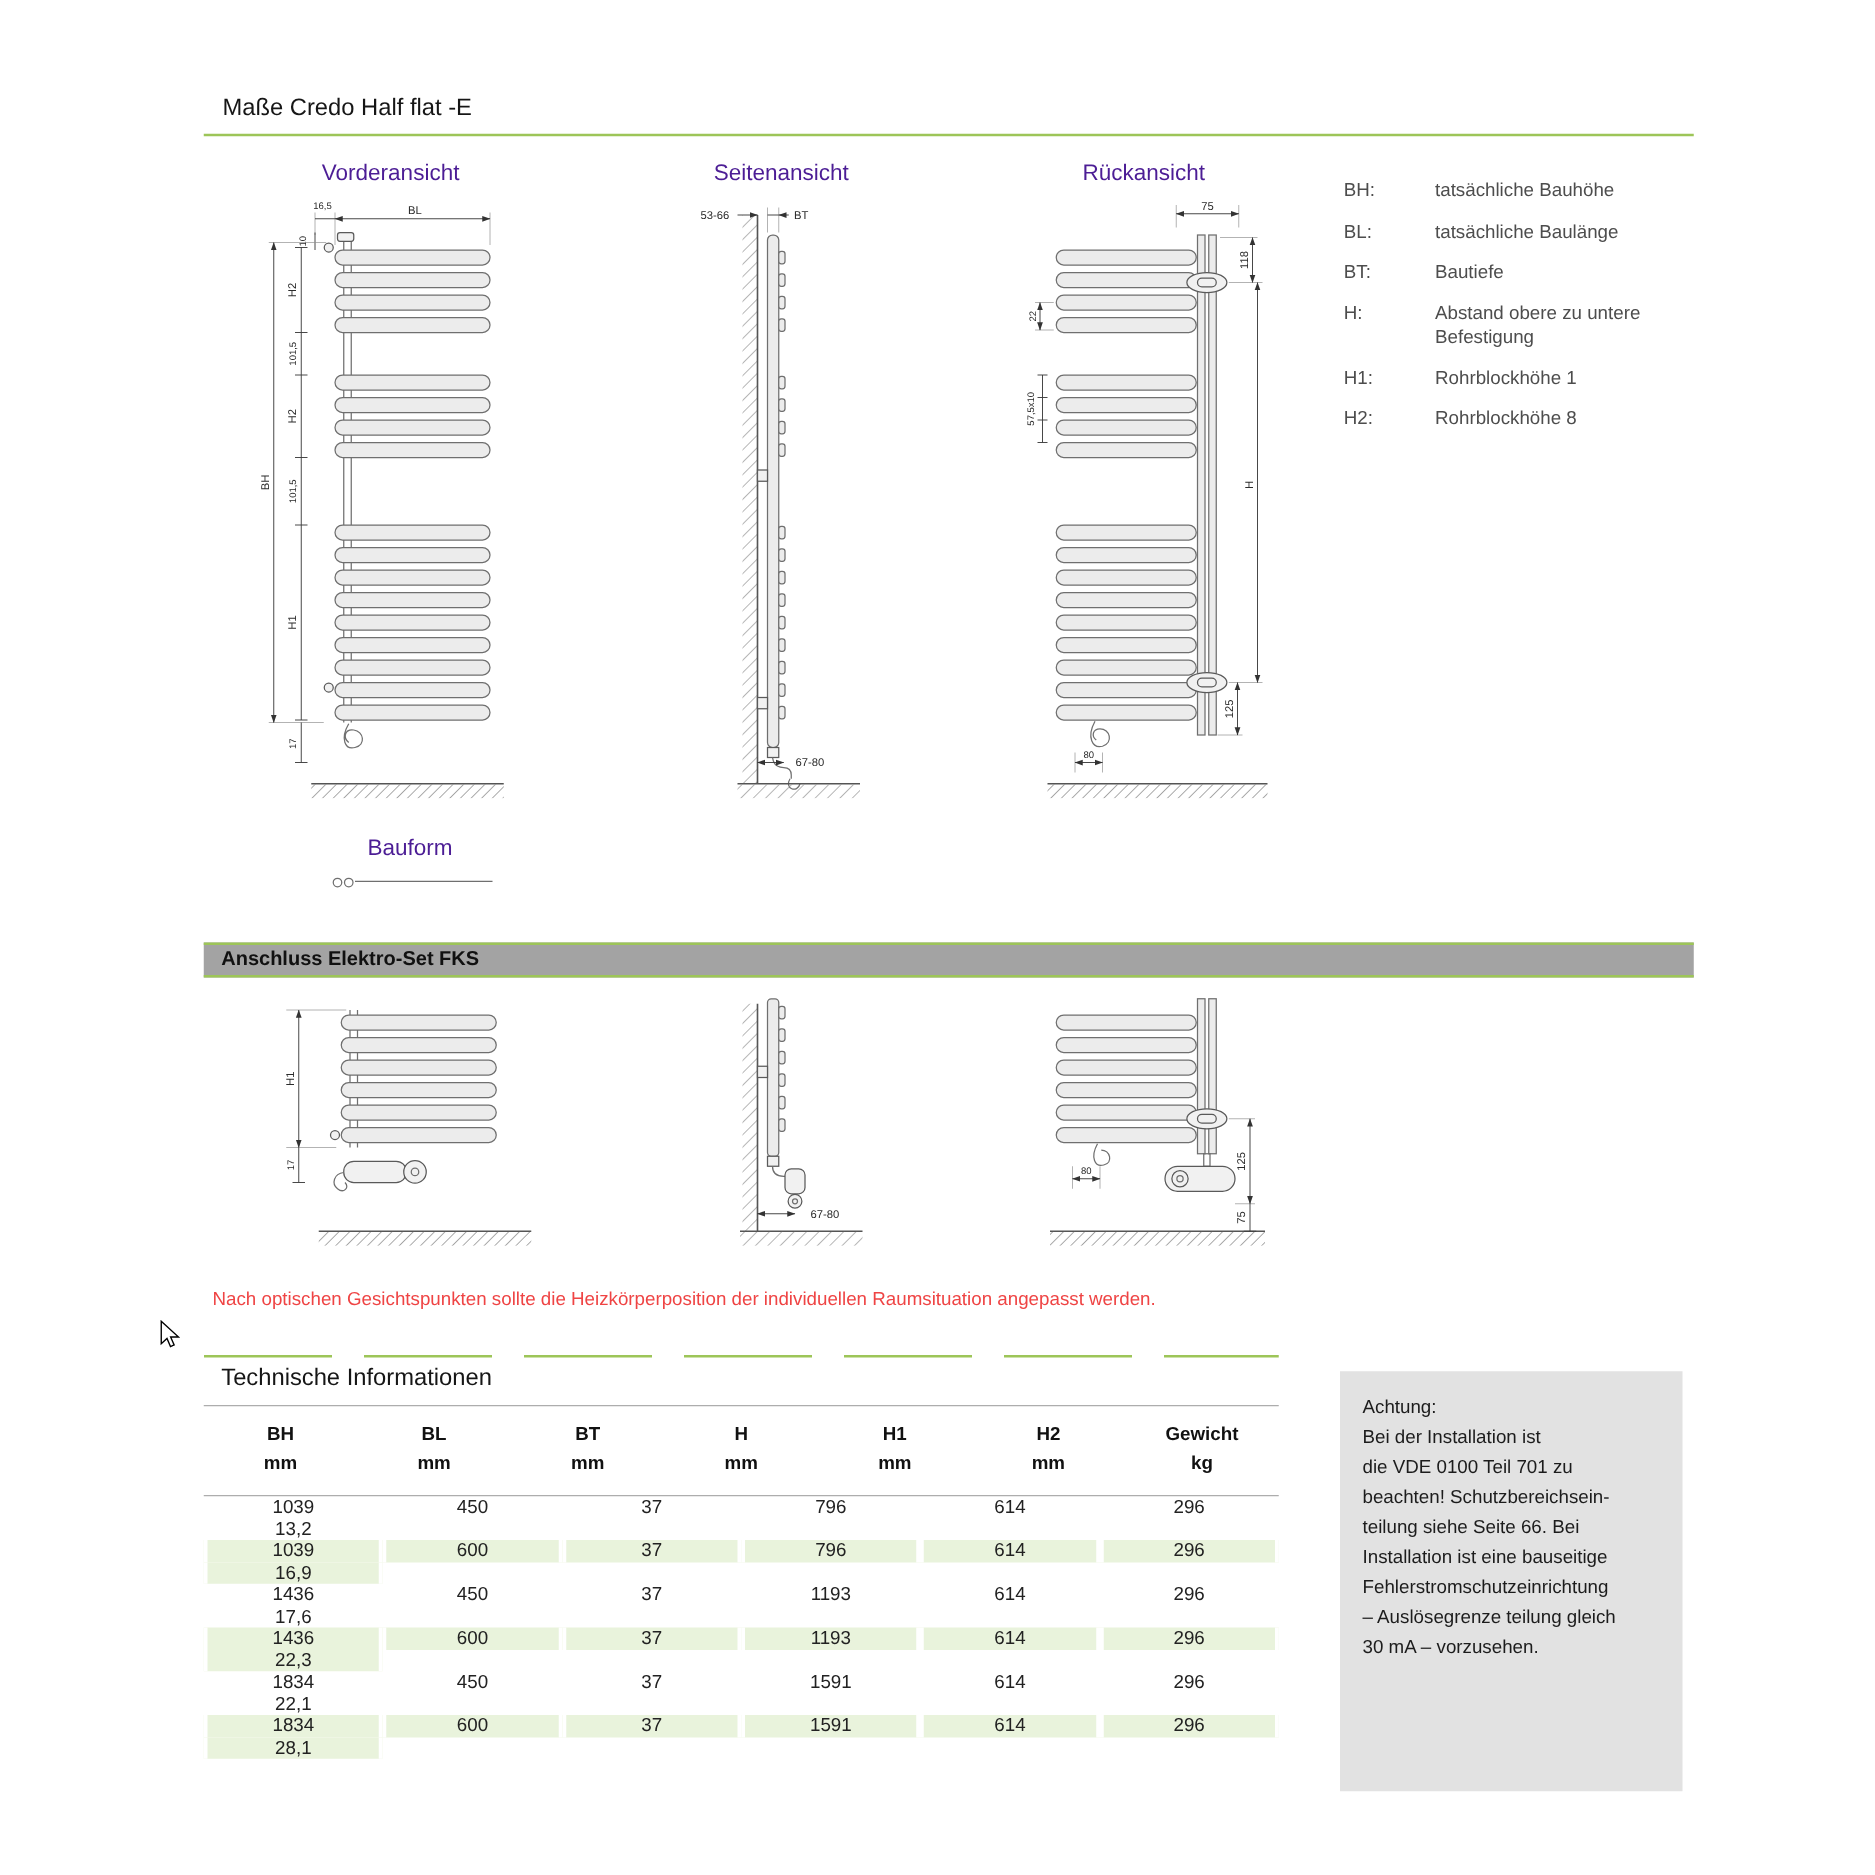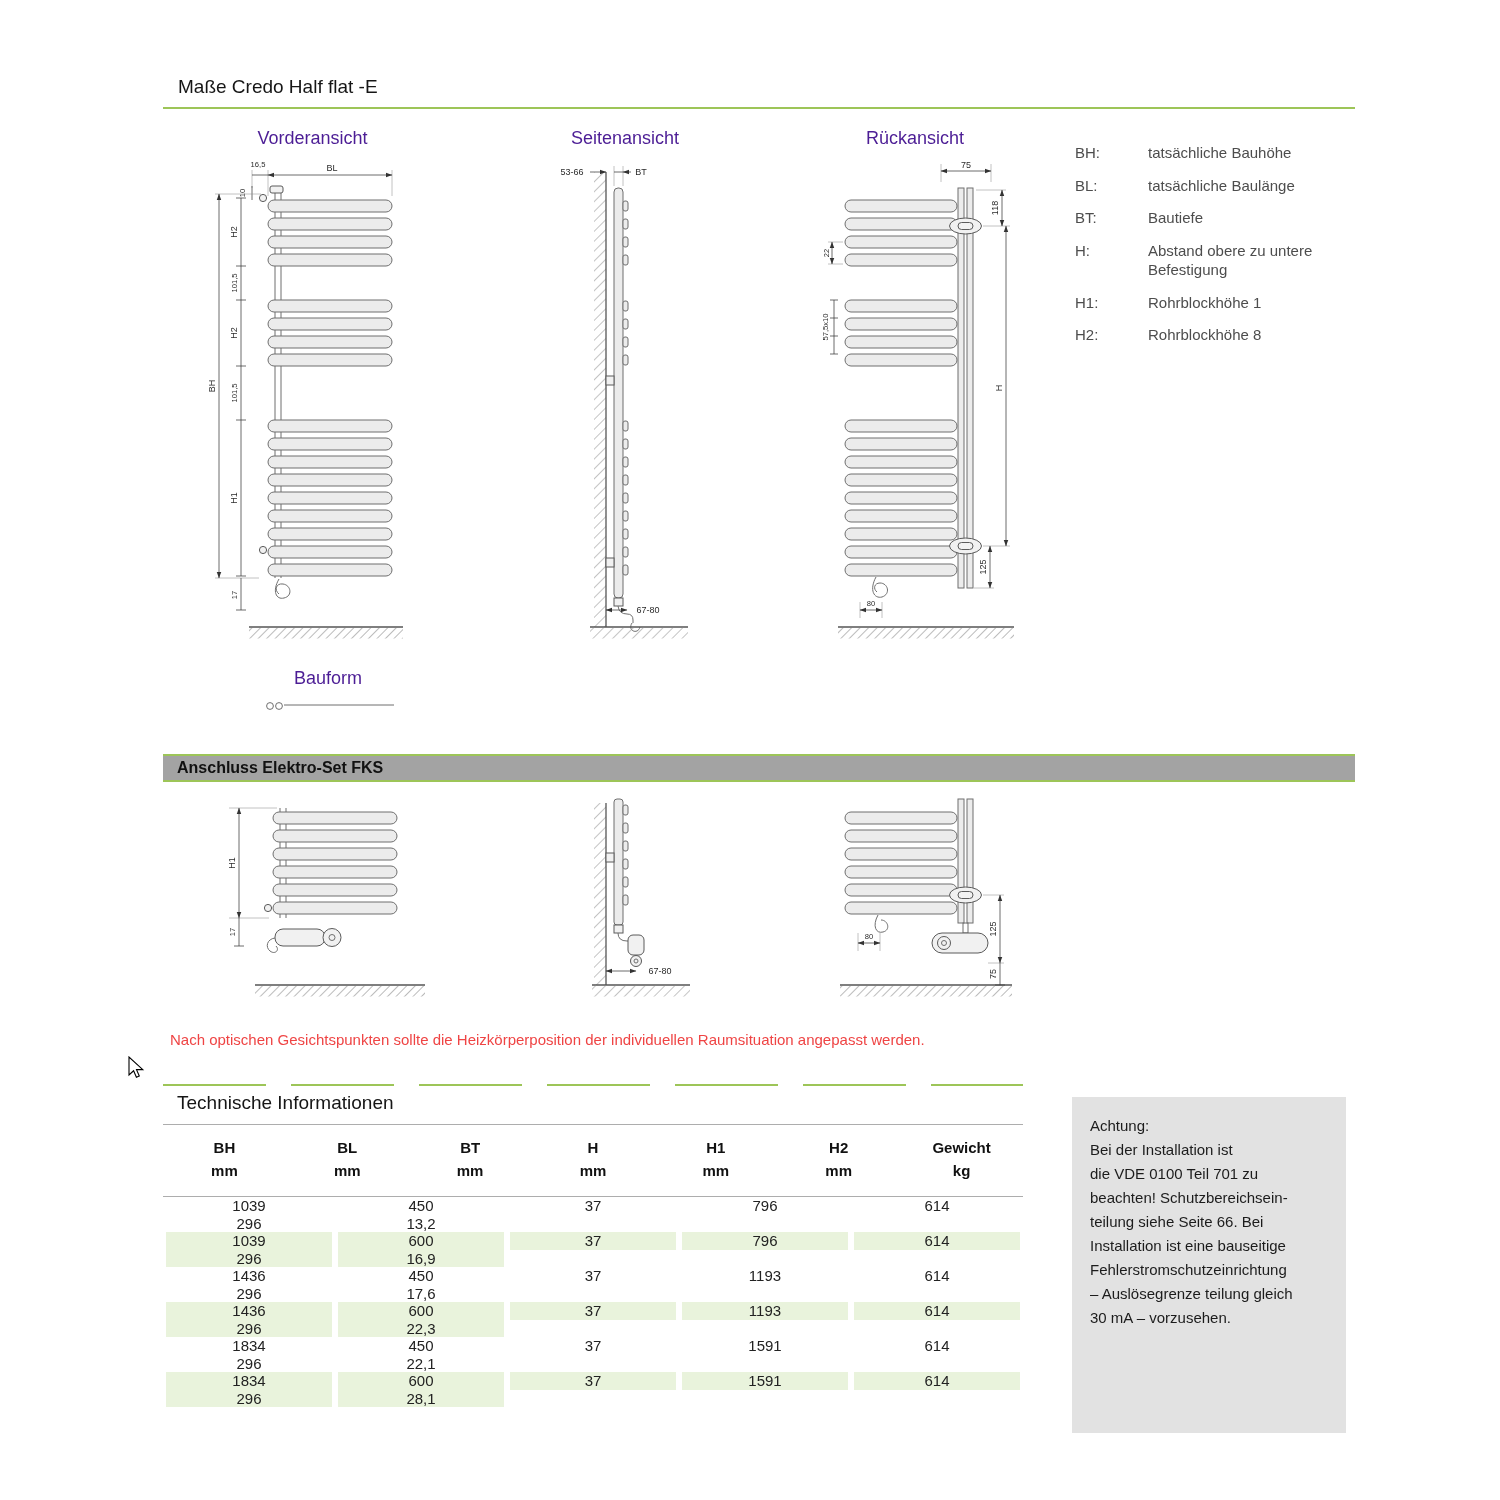--- a/index.html
+++ b/index.html
@@ -12,21 +12,21 @@
   .legend-row{display:flex;margin-bottom:13px;font-size:15px;color:#4d4d4d;line-height:1.3}
   .legend-key{width:73px;flex:none}
   .legend-desc{width:175px}
   .secbar{border-top:2px solid var(--accent-green,#9dc558);border-bottom:2px solid var(--accent-green,#9dc558);background:#a3a3a3;display:flex;align-items:center;padding-left:14px;font-size:16px;font-weight:bold;color:#111}
   .note{font-size:15px;color:#ef4444}
   .dash-rule{height:2px;background:repeating-linear-gradient(90deg,var(--accent-green,#9dc558) 0px,var(--accent-green,#9dc558) 103px,transparent 103px,transparent 128px)}
   .tech-title{font-size:19px;font-weight:normal;color:#161616}
   .ttable{width:860px}
   .thead{display:grid;grid-template-columns:repeat(7,1fr);border-top:1px solid #adadad;border-bottom:1px solid #adadad;padding:12px 0 14px}
   .th{text-align:center;font-weight:bold;font-size:15px;color:#111;line-height:1.5}
-  .trow{display:grid;grid-template-columns:repeat(5,1fr);height:35px}
+  .trow{display:grid;grid-template-columns:repeat(6,1fr);height:35px}
   .tcell{display:flex;align-items:center;justify-content:center;font-size:15px;color:#222}
   .trow.alt .tcell{background:var(--row-alt,#e9f3dc);border-left:3px solid #fff;border-right:3px solid #fff}
   .warnbox{background:var(--warning-bg,#e2e2e2);padding:17px 18px;font-size:15px;color:#1c1c1c;line-height:1.6}
   .warn-title{font-weight:normal}
   svg text{font-family:"Liberation Sans",sans-serif}
   .tube{fill:#ececec;stroke:#6f6f6f;stroke-width:1}
   .ln{stroke:#6f6f6f;stroke-width:1;fill:none}
   .lnb{stroke:#555;stroke-width:1.3;fill:none}
   .dim{stroke:#3c3c3c;stroke-width:0.75;fill:none}
   .ext{stroke:#909090;stroke-width:0.55;fill:none}

